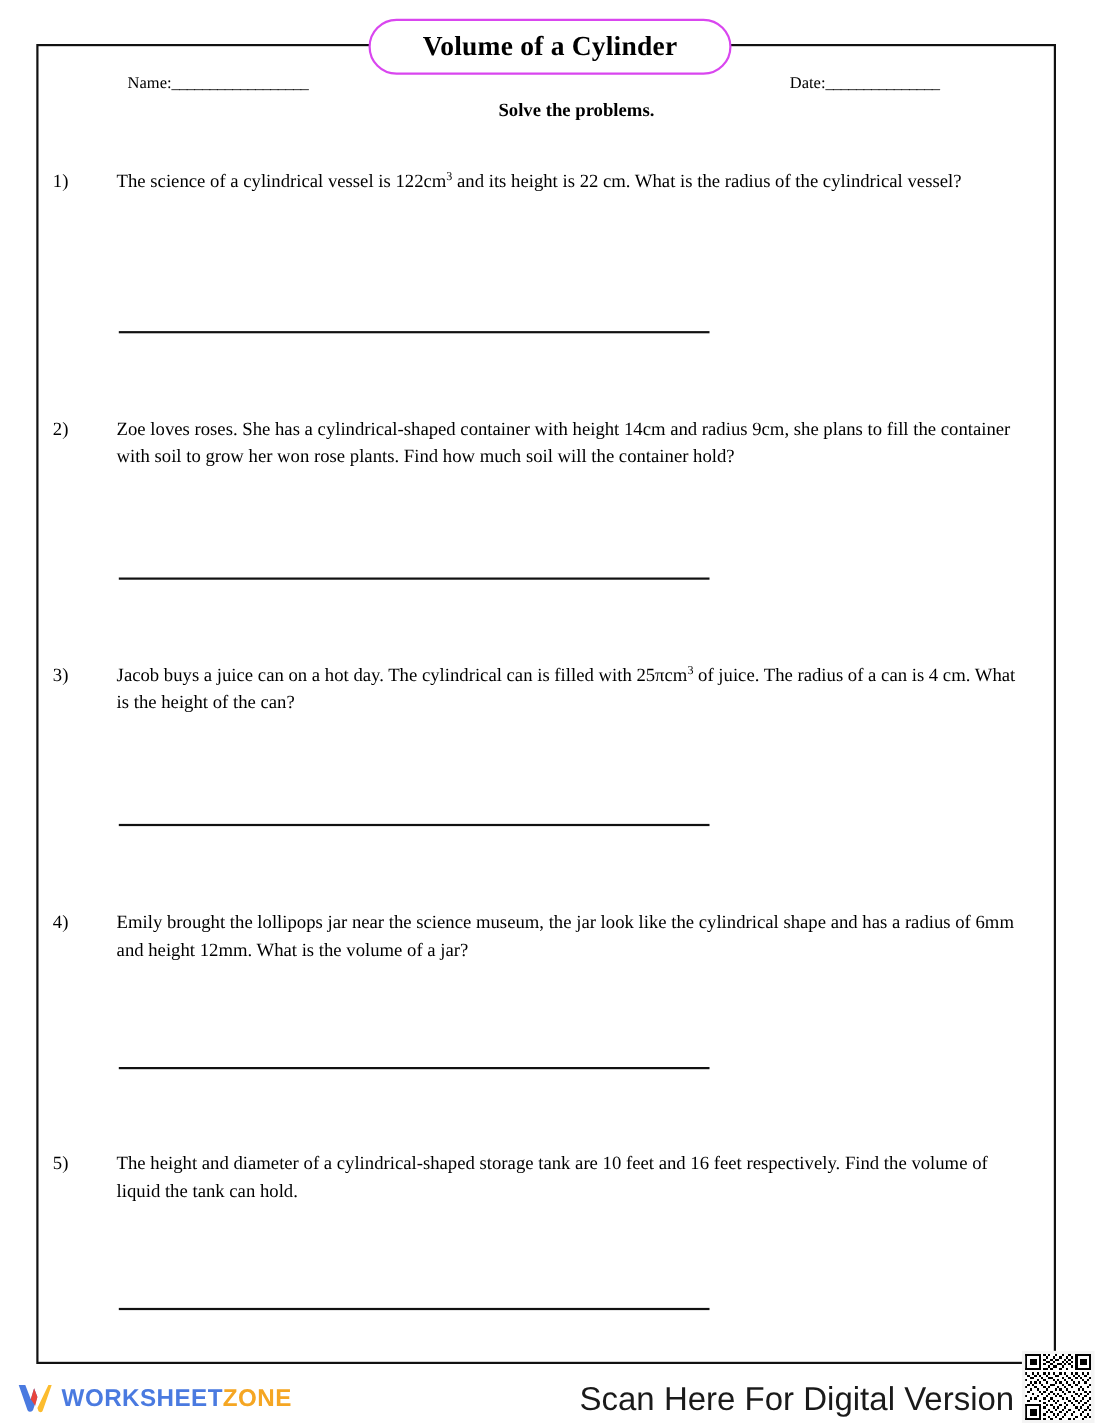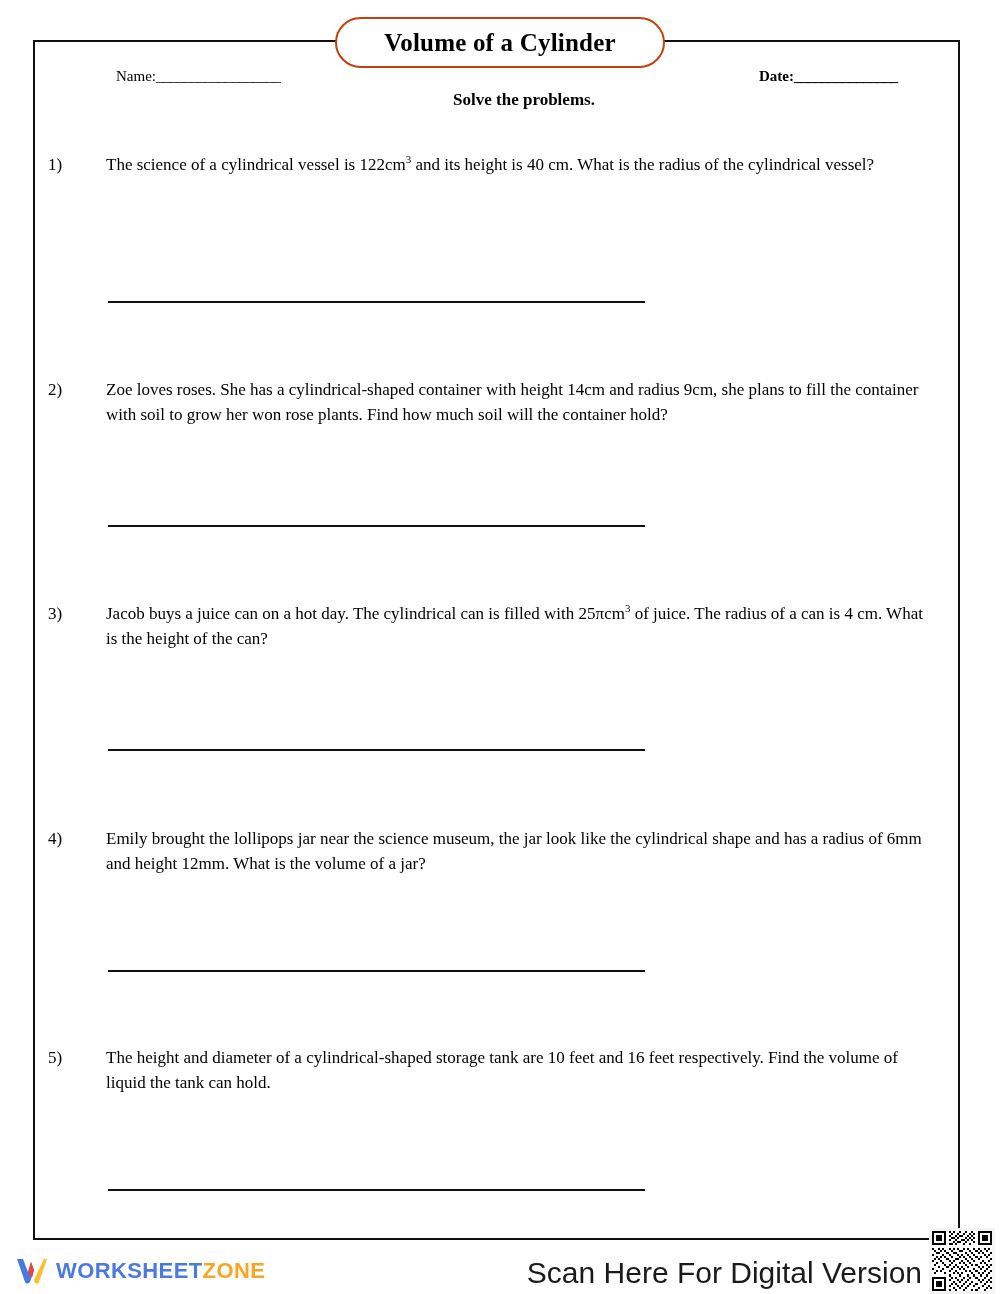--- a/index.html
+++ b/index.html
@@ -27,21 +27,21 @@
     box-sizing: border-box;
   }
 
   
   #title-badge {
     position: absolute;
     left: 335px;
     top: 17px;
     width: 330px;
     height: 51px;
-    border: 2px solid #c2410c;
+    border: 2px solid #d946ef;
     border-radius: 26px;
     background: #ffffff;
     display: flex;
     align-items: center;
     justify-content: center;
     box-sizing: border-box;
     z-index: 5;
   }
   #title-badge .title-text {
     font-size: 25px;
@@ -51,21 +51,21 @@
   }
 
   
   .field-row {
     position: absolute;
     font-size: 15px;
     white-space: nowrap;
     margin-left: 12px;
   }
   #name-field { left: 104px; top: 68px; }
-  #date-field { left: 747px; top: 68px; font-weight: bold; }
+  #date-field { left: 706px; top: 68px; }
   .field-label { font-size: 15px; }
   .field-blank {
     letter-spacing: -0.6px;
     font-size: 15px;
   }
 
   
   #instruction {
     position: absolute;
     left: 18px;
@@ -195,21 +195,21 @@
 
 <div id="instruction">
   <span class="ins-inner">Solve the problems.</span>
 </div>
 
 <div id="problem-list">
 
   <div class="problem" id="problem-1">
     <div class="problem-head">
       <div class="problem-number">1)</div>
-      <div class="problem-text"><span>The science of a cylindrical vessel is 122cm</span><sup>3</sup><span> and its height is 40 cm. What is the radius of the cylindrical vessel?</span></div>
+      <div class="problem-text"><span>The science of a cylindrical vessel is 122cm</span><sup>3</sup><span> and its height is 22 cm. What is the radius of the cylindrical vessel?</span></div>
     </div>
     <div class="answer-line"></div>
   </div>
 
   <div class="problem" id="problem-2">
     <div class="problem-head">
       <div class="problem-number">2)</div>
       <div class="problem-text"><span>Zoe loves roses. She has a cylindrical-shaped container with height 14cm and radius 9cm, she plans to fill the container with soil to grow her won rose plants.   Find how much soil will the container hold?</span><sup></sup><span></span></div>
     </div>
     <div class="answer-line"></div>

